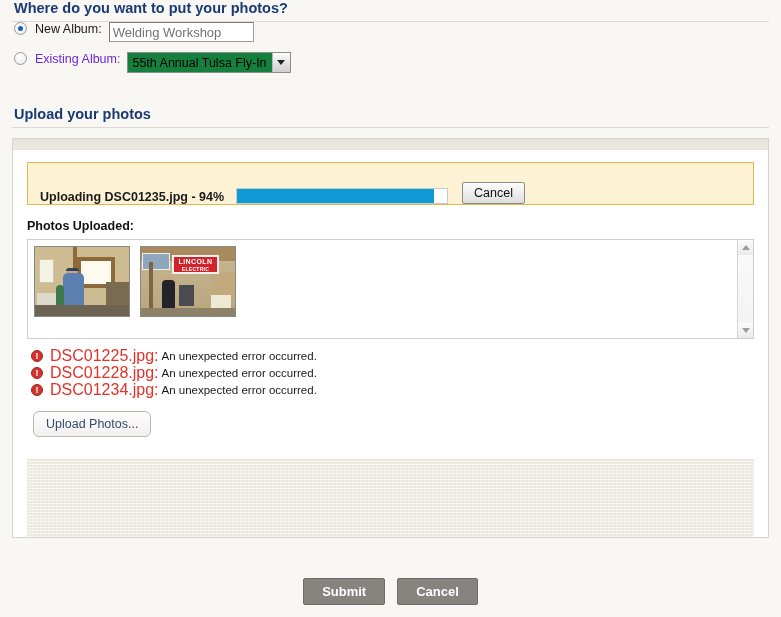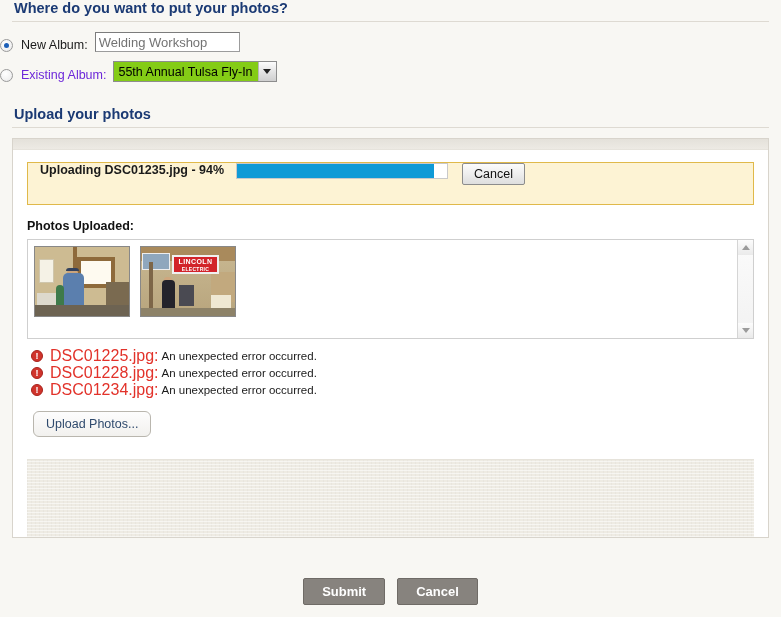--- a/index.html
+++ b/index.html
@@ -24,22 +24,22 @@
   .rule {
     height: 1px;
     background: #dedad2;
     margin: 5px 12px 0 12px;
   }
 
   
   .album-block { padding: 0 0 0 0; }
   .album-row {
     display: flex;
-    align-items: flex-end;
-    padding-left: 0;
+    align-items: flex-start;
+    padding-left: 14px;
     height: 30px;
   }
   .radio {
     width: 13px; height: 13px;
     border-radius: 50%;
     border: 1px solid #9a9a9a;
     background: radial-gradient(circle at 40% 35%, #ffffff 0%, #f2f2f2 60%, #e2e2e2 100%);
     margin-right: 8px;
     position: relative;
     flex: 0 0 auto;
@@ -73,21 +73,21 @@
     color: #737373;
     padding: 1px 3px;
     outline: none;
   }
 
   .select-wrap {
     display: inline-flex;
     align-items: stretch;
     height: 21px;
     border: 1px solid #8d8d8d;
-    background: #84cc16;
+    background: #15803d;
     cursor: pointer;
   }
   .select-value {
     padding: 2px 5px 0 4px;
     font-size: 12.5px;
     color: #000;
     white-space: nowrap;
     line-height: 17px;
   }
   .select-arrow {
@@ -114,21 +114,21 @@
     background: linear-gradient(#e4e1da, #edeae4);
     border-bottom: 1px solid #e6e3dc;
   }
   .panel-body { padding: 12px 14px 0 14px; background:#fff; }
 
   .progress-box {
     border: 1px solid #e0b94a;
     background: #fdf3d4;
     height: 43px;
     display: flex;
-    align-items: flex-start;
+    align-items: flex-end;
     padding: 0 10px 0 12px;
     margin-bottom: 14px;
   }
   .progress-label {
     font-weight: bold;
     font-size: 12.5px;
     color: #1a1a1a;
     white-space: nowrap;
     margin-right: 12px;
   }

